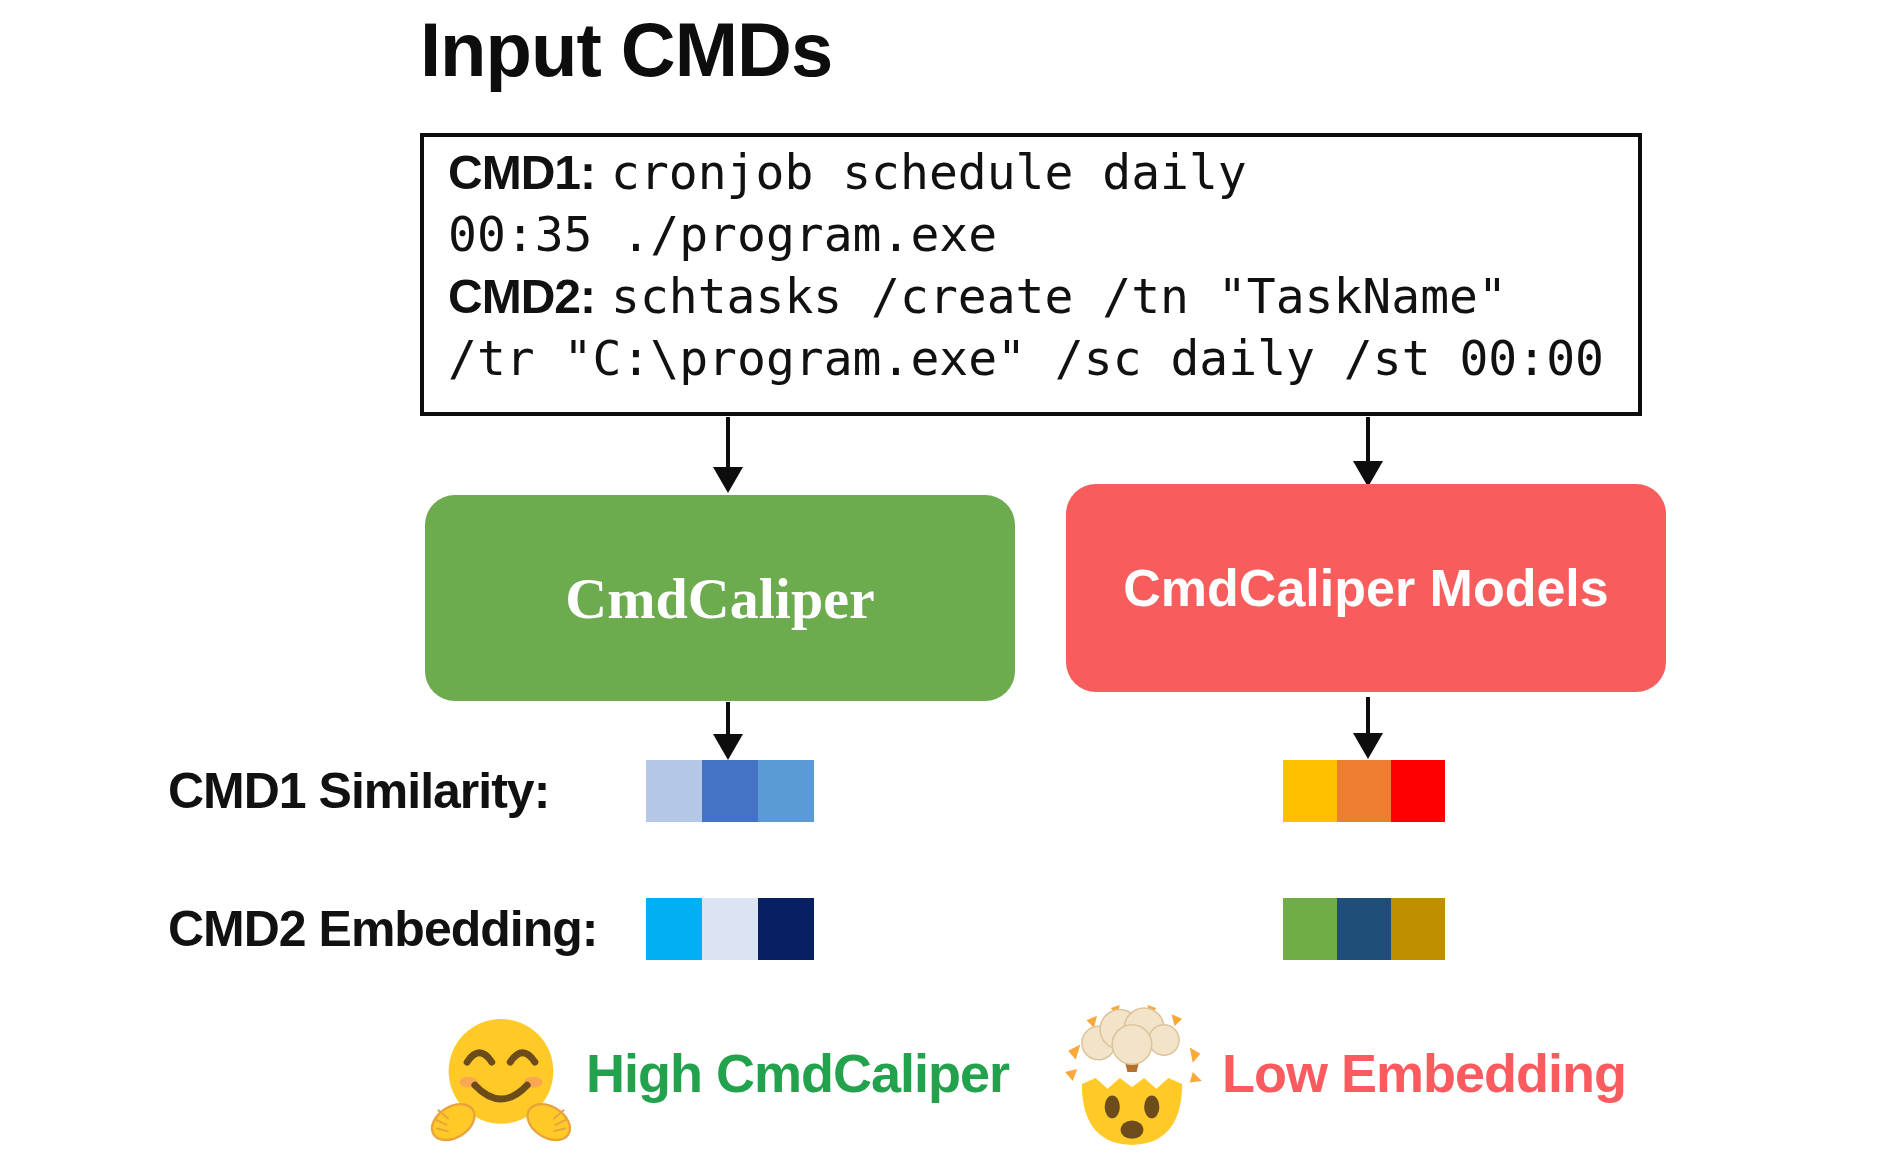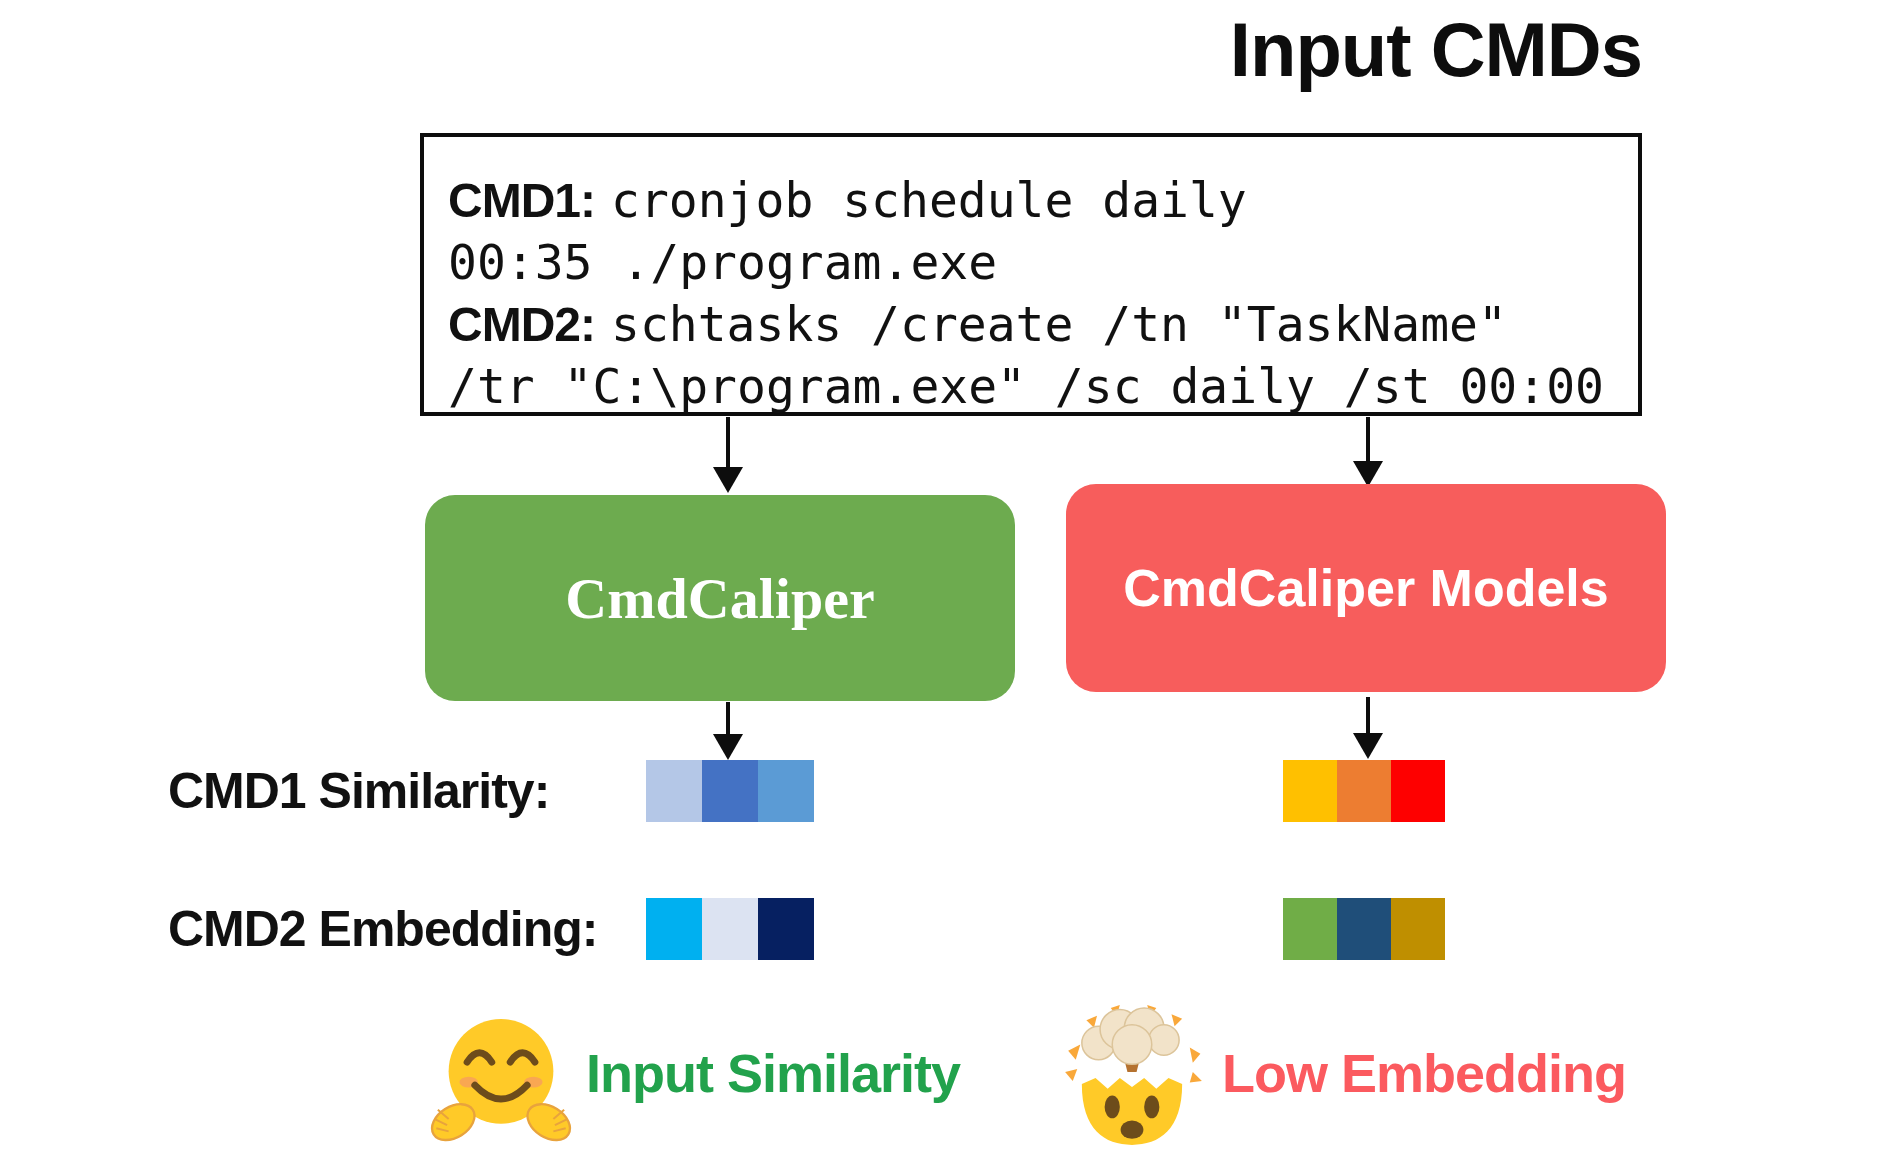--- a/index.html
+++ b/index.html
@@ -10,36 +10,36 @@
     background: #ffffff;
     overflow: hidden;
     font-family: "Liberation Sans", sans-serif;
     color: #111;
   }
 
   
   .title {
     position: absolute;
     left: 420px; top: 6px; width: 1222px;
-    text-align: right;
+    text-align: left;
     font-size: 76px;
     font-weight: bold;
     letter-spacing: -1px;
     color: #0d0d0d;
   }
 
   
   .cmd-box {
     position: absolute;
     left: 420px; top: 133px;
     width: 1222px; height: 283px;
     border: 4px solid #0d0d0d;
     box-sizing: border-box;
     background: #ffffff;
-    padding: 32px 0 0 24px;
+    padding: 4px 0 0 24px;
   }
   .cmd-line {
     height: 62px;
     line-height: 62px;
     white-space: nowrap;
     font-size: 48px;
   }
   .cmd-label {
     font-family: "Liberation Sans", sans-serif;
     font-weight: bold;
@@ -196,21 +196,21 @@
       <g stroke="#E8A33D" stroke-width="1.3" fill="none">
         <path d="M9 70 L16 76"></path>
           <path d="M7 76 L15 80"></path>
           <path d="M8 82 L16 84"></path>
         <path d="M91 70 L84 76"></path>
           <path d="M93 76 L85 80"></path>
           <path d="M92 82 L84 84"></path>
       </g>
     </svg>
   </div>
-  <div class="result-label" style="left: 586px; top: 1038px; color: rgb(34, 162, 76);">Input Similarity</div>
+  <div class="result-label" style="left: 586px; top: 1038px; color: rgb(34, 162, 76);">High CmdCaliper</div>
 
   <div class="emoji-box" style="left:1056px; top:998px; width:152px; height:160px;">
     <svg viewBox="0 0 100 100">
       <g fill="#F9A83A">
         <polygon points="8,32 16,28 13,38"></polygon>
         <polygon points="6,46 14,44 11,52"></polygon>
         <polygon points="88,30 95,34 90,40"></polygon>
         <polygon points="90,46 96,52 88,53"></polygon>
         <polygon points="20,12 27,9 25,17"></polygon>
         <polygon points="76,8 83,11 78,16"></polygon>

